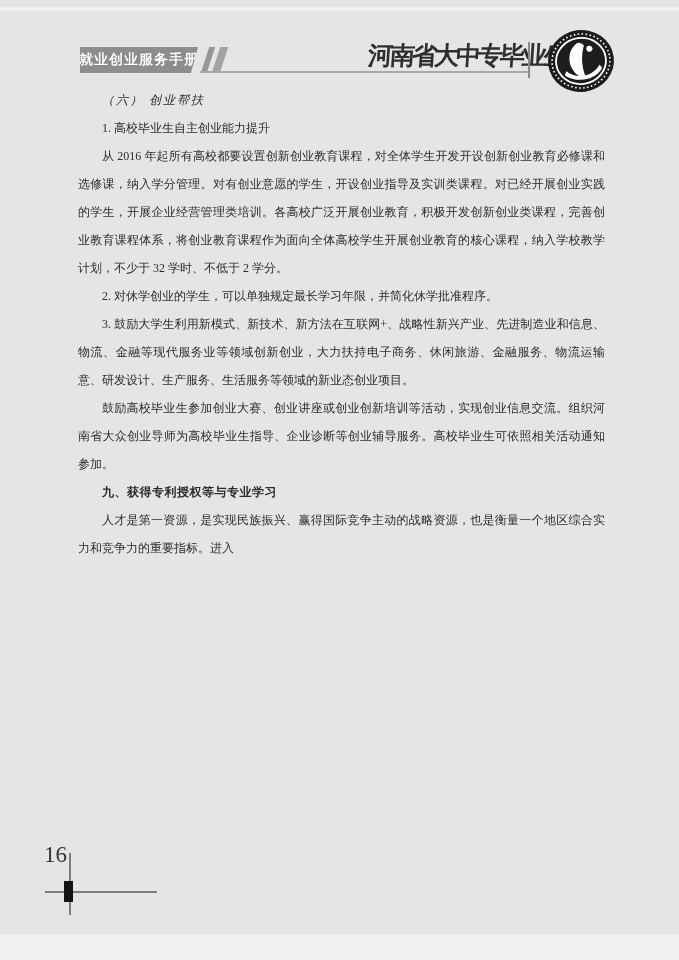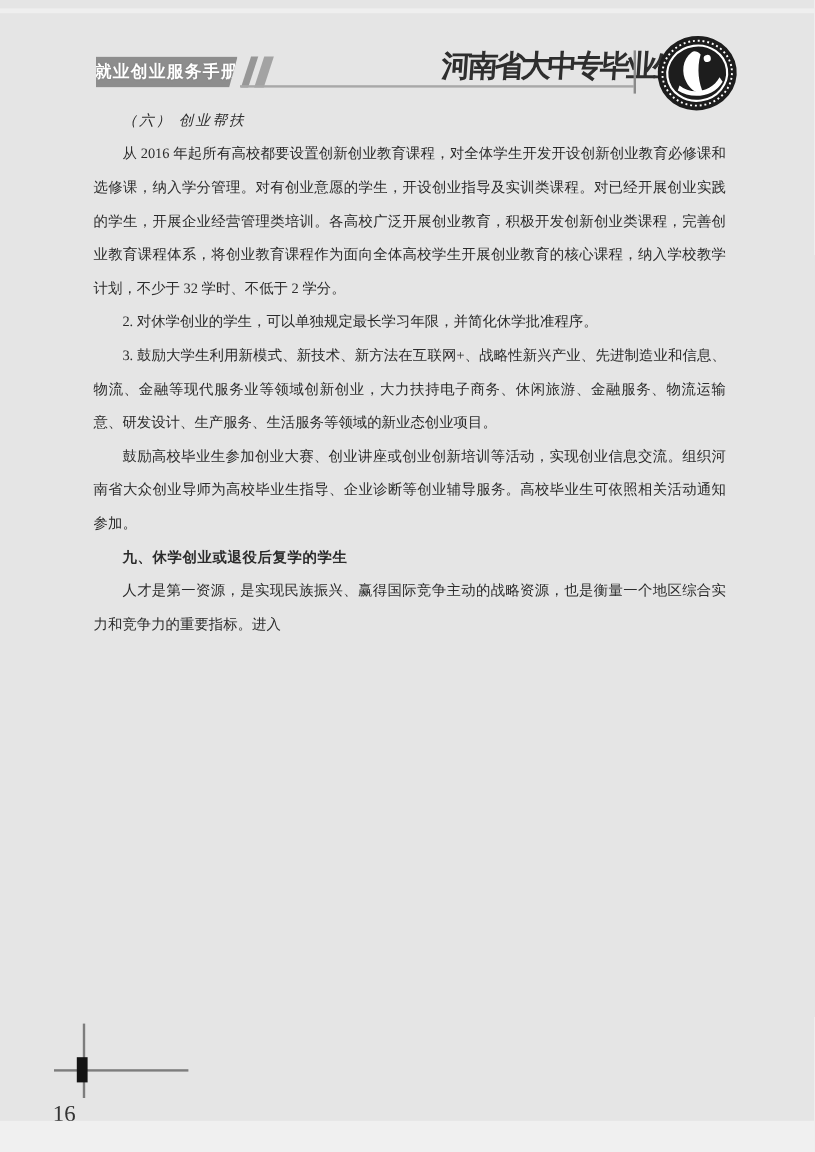--- a/index.html
+++ b/index.html
@@ -127,22 +127,22 @@
     background: #7d7d7d;
   }
   .footer-ink {
     position: absolute;
     left: 64px; top: 881px;
     width: 9px; height: 21px;
     background: #141414;
   }
   .page-number {
     position: absolute;
-    left: 44px; top: 918px;
-    font-size: 19px;
+    left: 44px; top: 842px;
+    font-size: 23px;
     color: #333333;
   }
 </style>
 </head>
 <body>
 
 <div class="page">
 
   <div class="scan-band-top"></div>
 
@@ -162,25 +162,26 @@
         <ellipse cx="35" cy="34" rx="25" ry="23" fill="none" stroke="#ffffff" stroke-width="1.8"></ellipse>
         <path d="M33 16 C24 21 22 32 25 40 C27 46 31 50 38 52 C35 43 35 30 40 19 C38 16 35 15 33 16 Z" fill="#ffffff"></path>
         <path d="M19 42 C27 51 44 52 53 40 L55 44 C46 56 27 55 17 46 Z" fill="#ffffff"></path>
         <circle cx="45" cy="23" r="3" fill="#ffffff"></circle>
       </svg>
     </div>
   </div>
 
   <div class="content">
     <p class="kai">（六） 创业帮扶</p>
+    <p>1. 高校毕业生自主创业能力提升</p>
     <p>从 2016 年起所有高校都要设置创新创业教育课程，对全体学生开发开设创新创业教育必修课和选修课，纳入学分管理。对有创业意愿的学生，开设创业指导及实训类课程。对已经开展创业实践的学生，开展企业经营管理类培训。各高校广泛开展创业教育，积极开发创新创业类课程，完善创业教育课程体系，将创业教育课程作为面向全体高校学生开展创业教育的核心课程，纳入学校教学计划，不少于 32 学时、不低于 2 学分。</p>
     <p>2. 对休学创业的学生，可以单独规定最长学习年限，并简化休学批准程序。</p>
     <p>3. 鼓励大学生利用新模式、新技术、新方法在互联网+、战略性新兴产业、先进制造业和信息、物流、金融等现代服务业等领域创新创业，大力扶持电子商务、休闲旅游、金融服务、物流运输意、研发设计、生产服务、生活服务等领域的新业态创业项目。</p>
     <p>鼓励高校毕业生参加创业大赛、创业讲座或创业创新培训等活动，实现创业信息交流。组织河南省大众创业导师为高校毕业生指导、企业诊断等创业辅导服务。高校毕业生可依照相关活动通知参加。</p>
-    <p class="bold-heading">九、休学创业或退役后复学的学生</p>
+    <p class="bold-heading">九、获得专利授权等与专业学习</p>
     <p>人才是第一资源，是实现民族振兴、赢得国际竞争主动的战略资源，也是衡量一个地区综合实力和竞争力的重要指标。进入</p>
   </div>
 
   <div class="footer-vline"></div>
   <div class="footer-hline"></div>
   <div class="footer-ink"></div>
   <span class="page-number">16</span>
 
   <div class="scan-band-bottom"></div>
 

